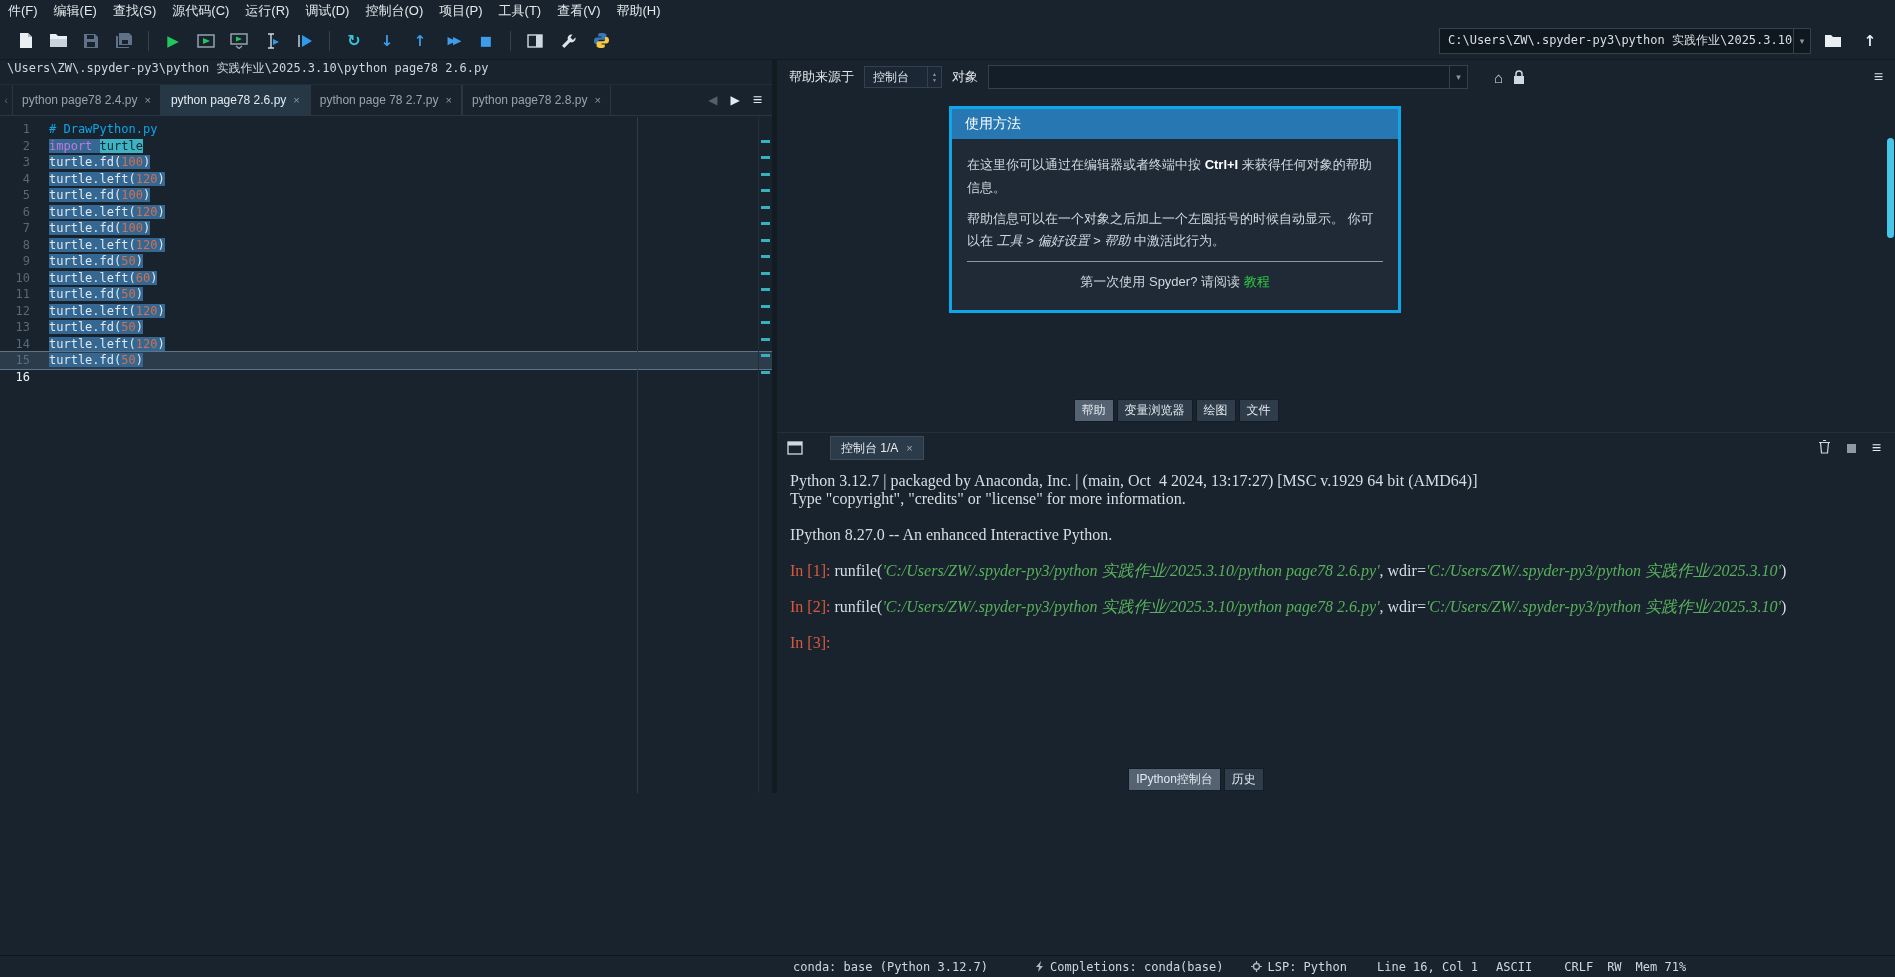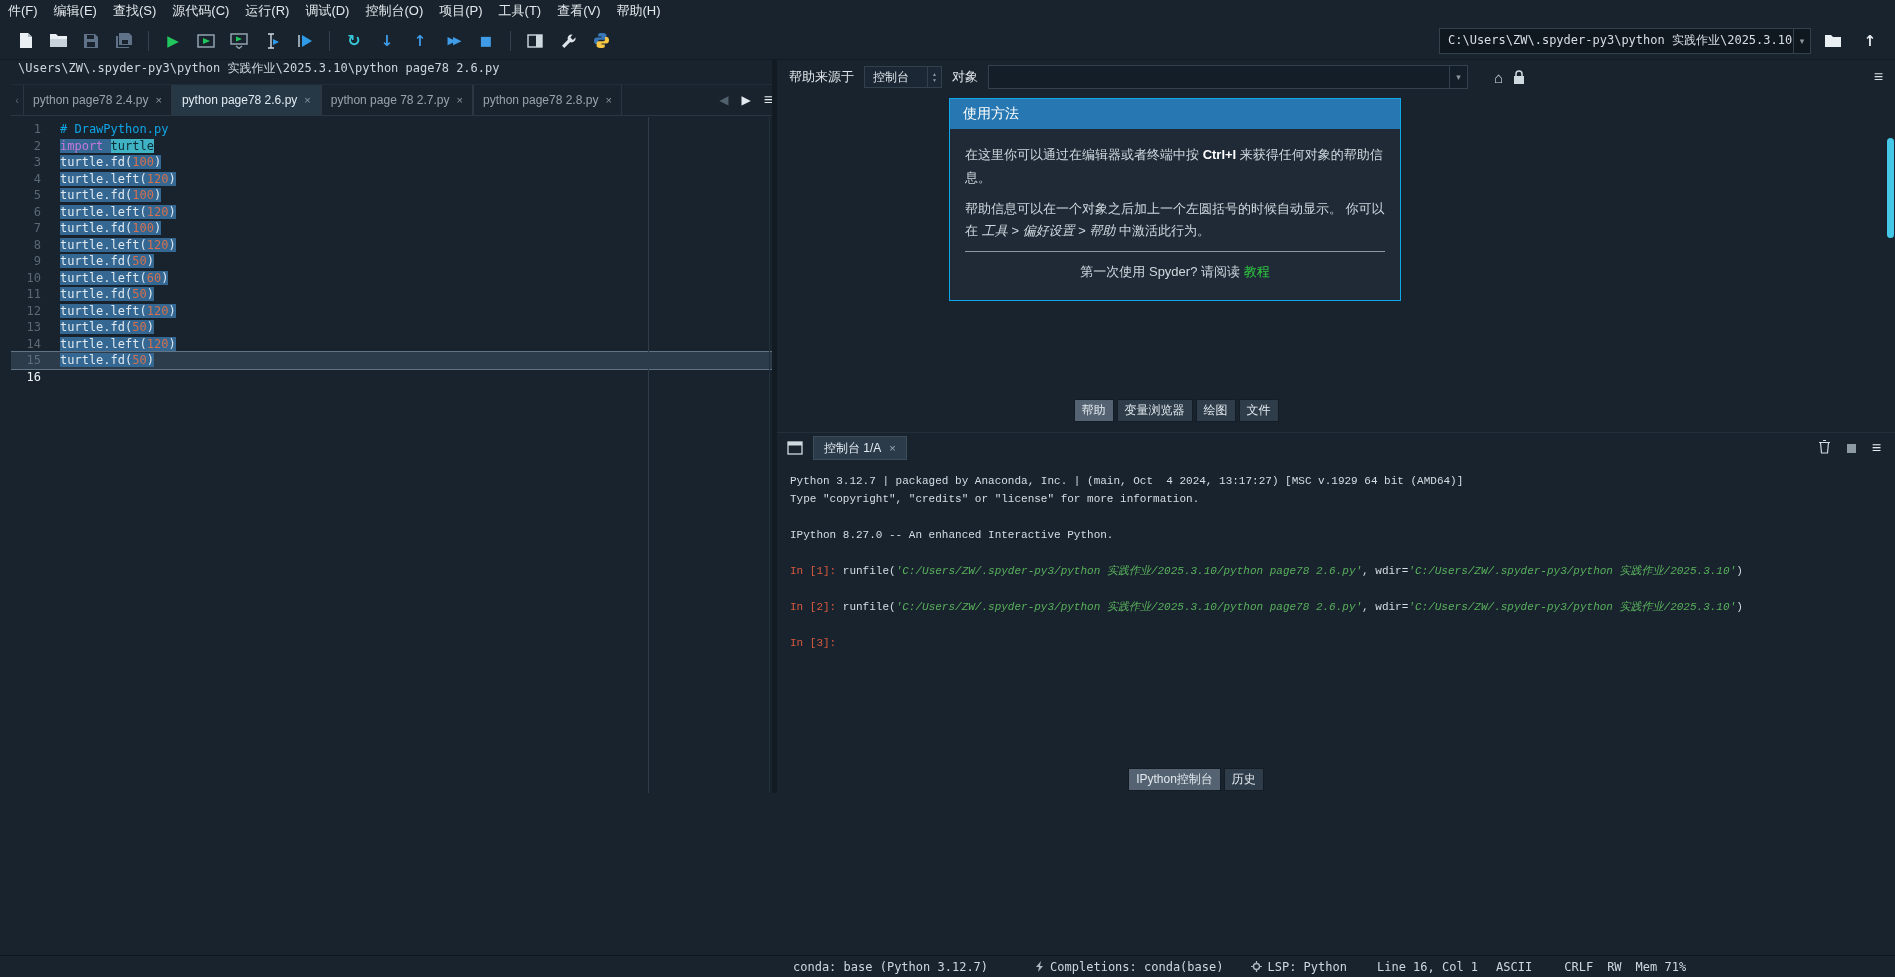--- a/index.html
+++ b/index.html
@@ -25,21 +25,21 @@
   .gi.up { color:#e8eef2; font-size:15px; font-weight:bold; }
   .toolbar-right { margin-left:auto; display:flex; align-items:center; gap:7px; }
   .path-combo { width:372px; height:26px; background:#10181f; border:1px solid #32414b;
     display:flex; align-items:center; }
   .path-text { flex:1; padding:0 8px; font:12px "DejaVu Sans Mono",monospace; color:#d7dee4;
     white-space:nowrap; overflow:hidden; }
   .combo-arrow { width:17px; height:100%; display:flex; align-items:center; justify-content:center;
     color:#8b97a1; font-size:9px; border-left:1px solid #32414b; }
 
   
-  .editor-pane { position:absolute; left:11px; top:60px; width:772px; height:733px; background:#19232d; }
+  .editor-pane { position:absolute; left:0; top:60px; width:772px; height:733px; background:#19232d; }
   .breadcrumb { height:25px; line-height:25px; padding-left:7px; font:12px "DejaVu Sans Mono",monospace;
     color:#cdd6dd; border-bottom:1px solid #202c37; white-space:nowrap; overflow:hidden; }
   .editor-tabbar { height:31px; display:flex; align-items:stretch; border-bottom:1px solid #2a3742; }
   .tab-lead { width:12px; display:flex; align-items:center; justify-content:center; color:#55636e; font-size:11px; }
   .etabs { display:flex; align-items:stretch; }
   .etab { display:flex; align-items:center; gap:7px; padding:0 9px; font-size:12px; color:#98a4ad;
     border-right:1px solid #2a3742; border-left:1px solid #2a3742; background:transparent; white-space:nowrap; cursor:default; }
   .etab.active { background:#263746; color:#e2ecf3; }
   .etab-close { font-size:11px; color:#8b969e; }
   .tab-nav { margin-left:auto; display:flex; align-items:center; gap:13px; padding-right:10px; font-size:12px; }
@@ -79,48 +79,48 @@
     flex-direction:column; align-items:center; justify-content:center; color:#8b97a1; font-size:5px; line-height:5px; gap:1px; }
   .obj-combo { width:480px; height:24px; border:1px solid #32414b; background:#141e29; display:flex; align-items:center; }
   .obj-input { flex:1; background:transparent; border:none; outline:none; color:#dfe6ec; padding:0 6px;
     font-size:12px; height:100%; }
   .obj-arrow { width:18px; height:100%; display:flex; align-items:center; justify-content:center;
     color:#8b97a1; font-size:9px; border-left:1px solid #32414b; }
   .hicon { color:#d7dee4; font-size:15px; display:flex; align-items:center; }
   .hicon.home { margin-left:16px; }
   .hicon.menu { margin-left:auto; font-size:16px; }
   .help-body { position:absolute; top:34px; bottom:30px; left:0; right:0; }
-  .usage-card { position:absolute; left:172px; top:4px; width:452px; border:1px solid #0ea5e9; background:#1f2a36; }
+  .usage-card { position:absolute; left:172px; top:12px; width:452px; border:3px solid #0ea5e9; background:#1f2a36; }
   .usage-title { background:#2677b2; color:#ffffff; padding:6px 13px; font-size:14px; }
   .usage-body { padding:7px 15px 10px; font-size:13px; color:#cfd8df; line-height:1.75; }
   .usage-body p { margin:8px 0; }
   .key { font-weight:bold; color:#ffffff; }
   .em { font-style:italic; }
   .usage-body hr { border:0; border-top:1px solid #8a99a5; margin:6px 0 9px; }
   .usage-footer { text-align:center; padding-bottom:6px; font-size:13px; color:#cfd8df; }
   .tutorial-link { color:#2ecc40; }
   .help-scroll { position:absolute; right:1px; top:78px; width:7px; height:100px; background:#45c8e8; border-radius:4px; }
   .help-tabs { position:absolute; bottom:4px; width:100%; display:flex; justify-content:center; gap:3px;
     transform:translateX(-160px); }
   .ptab { background:#2f3d4a; border:1px solid #141d26; color:#e2e9ee; font-size:12px; padding:2px 7px;
     white-space:nowrap; cursor:default; }
   .ptab.active { background:#546271; }
 
   
   .console-pane { position:absolute; left:777px; top:432px; width:1118px; height:361px; background:#19232d;
     border-top:1px solid #232f3a; }
-  .console-titlebar { height:30px; display:flex; align-items:center; gap:10px; padding:0 10px; }
+  .console-titlebar { height:30px; display:flex; align-items:center; gap:27px; padding:0 10px; }
   .pane-icon { display:flex; align-items:center; }
   .ctab { height:24px; display:flex; align-items:center; gap:8px; background:#2b3b4a; border:1px solid #3c4c59;
     padding:0 10px; font-size:12px; color:#e4ecf2; cursor:default; }
   .ctab .x { font-size:11px; color:#9fabb4; }
   .console-actions { margin-left:auto; display:flex; align-items:center; gap:16px; padding-right:4px; }
   .sq { width:9px; height:9px; background:#8d99a3; display:inline-block; }
   .console-body { position:absolute; top:31px; left:0; right:0; bottom:24px; padding:8px 13px;
-    font-family:Liberation Mono, monospace; font-size:11px; line-height:18px;
+    font-family:Liberation Serif, serif; font-size:16px; line-height:18px;
     color:#d6dee4; overflow:hidden; }
   .cbanner { white-space:pre-wrap; min-height:18px; }
   .centry { margin-top:18px; white-space:pre-wrap; word-break:break-all; }
   .ck-prompt { color:#d9593f; }
   .ck-t { color:#d6dee4; }
   .ck-str { color:#58b05c; font-style:italic; }
   .console-tabs { position:absolute; bottom:2px; width:100%; display:flex; justify-content:center; gap:3px;
     transform:translateX(-140px); }
 
   

